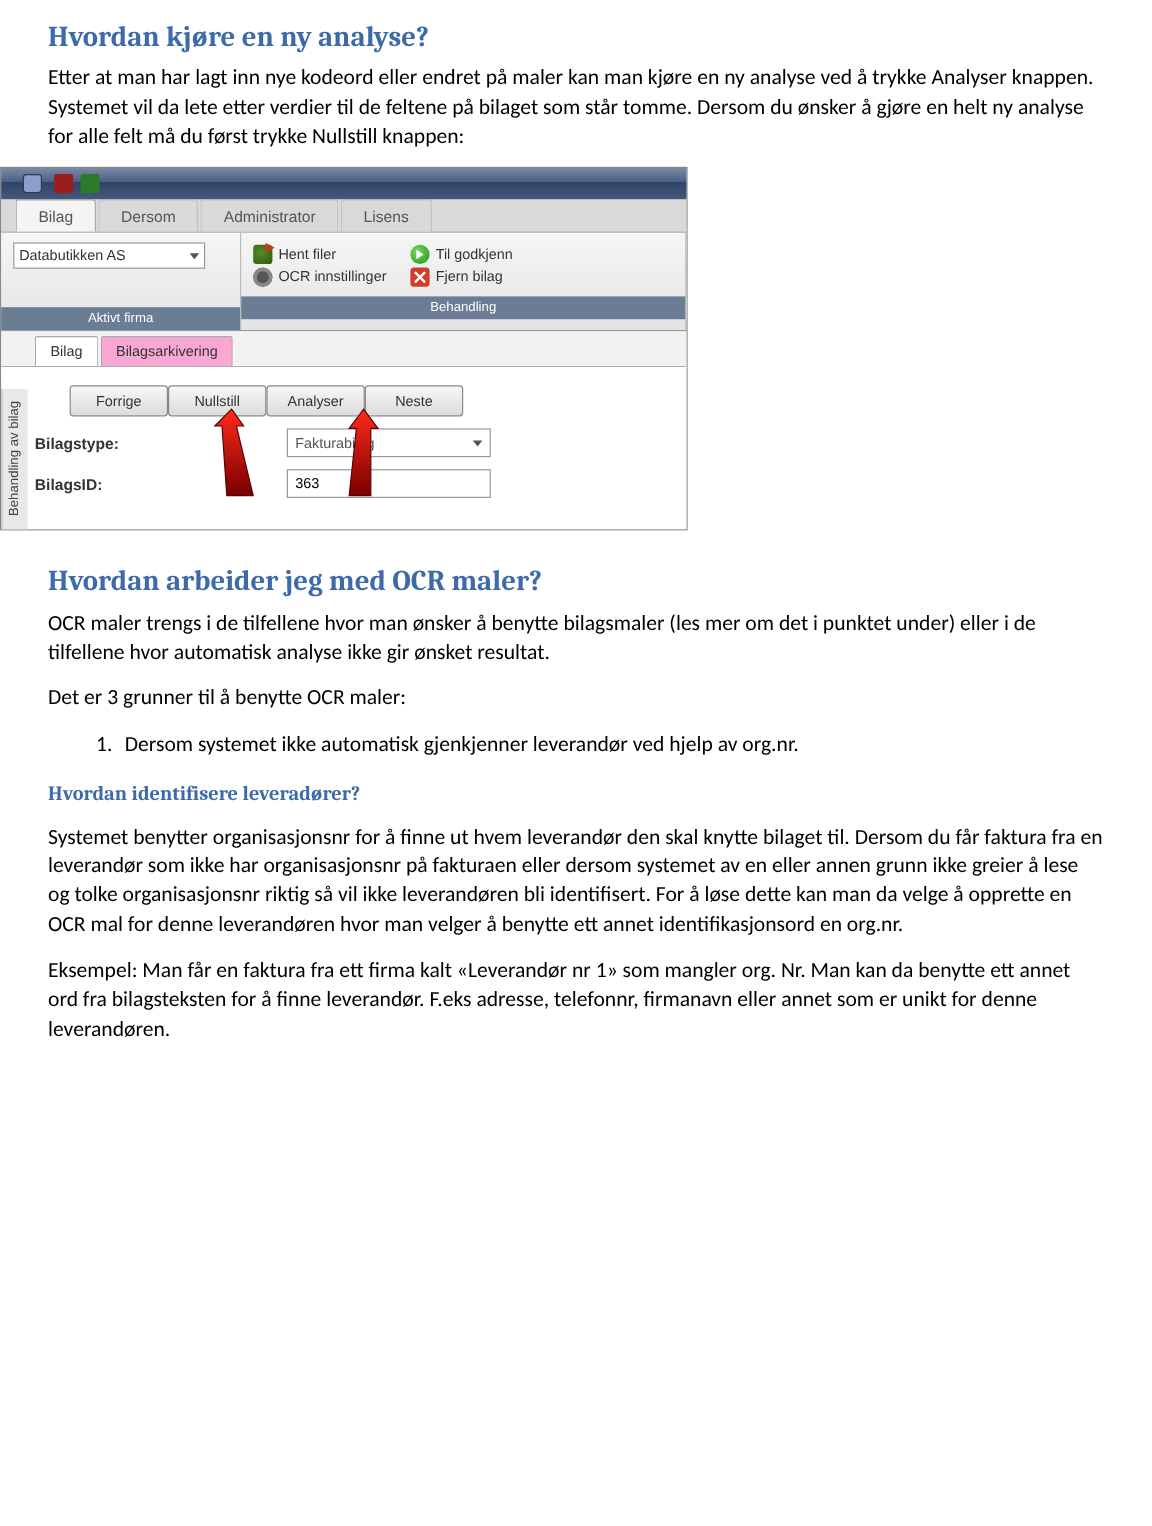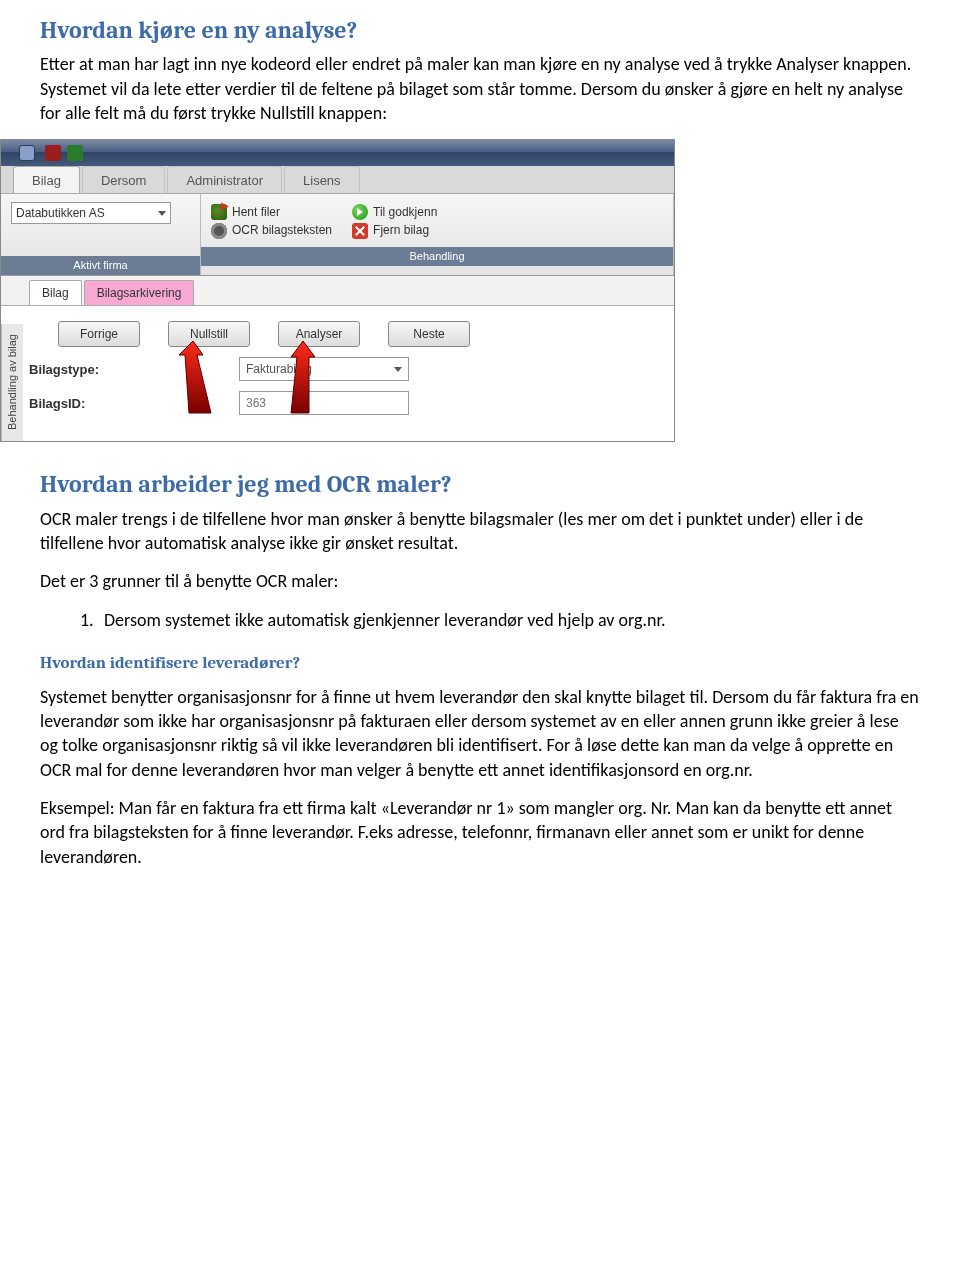--- a/index.html
+++ b/index.html
@@ -26,21 +26,21 @@
     font-weight: bold;
     margin: 20px 0 10px 0;
   }
   p { margin: 0 0 14px 0; }
   .ol { margin: 0 0 16px 40px; }
   .ol .li { margin: 2px 0; }
   .num { display: inline-block; width: 24px; }
 
   
   .app {
-    width: 675px;
+    width: 573px;
     margin: 10px 0 26px -40px;
     background: linear-gradient(#cfcfcf, #e4e4e4);
     border: 1px solid #888;
     font-family: "Segoe UI", Tahoma, sans-serif;
     font-size: 13px;
     color: #333;
     position: relative;
   }
   .titlebar {
     height: 26px;
@@ -111,36 +111,36 @@
     padding: 4px 12px; border: 1px solid #aaa; border-bottom: none;
     background: #fff; margin-right: 2px; border-radius: 2px 2px 0 0;
     font-size: 12px; color: #333;
   }
   .stab.inactive { background: #f9a8d4; }
 
   .panel {
     background: #fff; padding: 14px 10px 16px 28px;
     border-top: 1px solid #fff;
   }
-  .btnrow { display: flex; gap: 28px; margin-bottom: 6px; position: relative; padding-left: 29px; }
+  .btnrow { display: flex; margin-bottom: 6px; position: relative; padding-left: 29px; }
   .btn {
     min-width: 82px; height: 26px;
     background: linear-gradient(#f7f7f7, #dcdcdc);
     border: 1px solid #888; border-radius: 3px;
     font-size: 12px; color: #333;
     display: flex; align-items: center; justify-content: center;
   }
   .frow { display: flex; align-items: center; margin: 10px 0; }
   .flabel { width: 210px; font-size: 13px; color: #333; font-weight: bold; }
   .finput {
     width: 170px; height: 24px; border: 1px solid #999;
     background: #fff; font-size: 12px; color: #555; padding: 0 6px;
     display: flex; align-items: center; justify-content: space-between;
   }
-  .finput.ro { color: #737373; }
+  .finput.ro { color: #000000; }
 
   .sidelabel {
     position: absolute; left: 0; top: 184px; bottom: 0;
     width: 22px; background: #e8e8e8; border-right: 1px solid #bbb;
     writing-mode: vertical-rl; transform: rotate(180deg);
     font-size: 11px; color: #444; text-align: center;
     display: flex; align-items: center; justify-content: center;
     padding: 6px 0;
   }
 </style>
@@ -177,21 +177,21 @@
     </div>
     <div class="rgroup" style="flex:1;">
       <div style="display:flex; gap:20px;align-items:center;">
         <div>
           <div class="ritem">
             <span class="ico refresh"></span>
             <span>Hent filer</span>
           </div>
           <div class="ritem">
             <span class="ico gear"></span>
-            <span>OCR bilagsteksten</span>
+            <span>OCR innstillinger</span>
           </div>
         </div>
         <div>
           <div class="ritem">
             <span class="ico go"></span>
             <span>Til godkjenn</span>
           </div>
           <div class="ritem">
             <span class="ico del"></span>
             <span>Fjern bilag</span>

